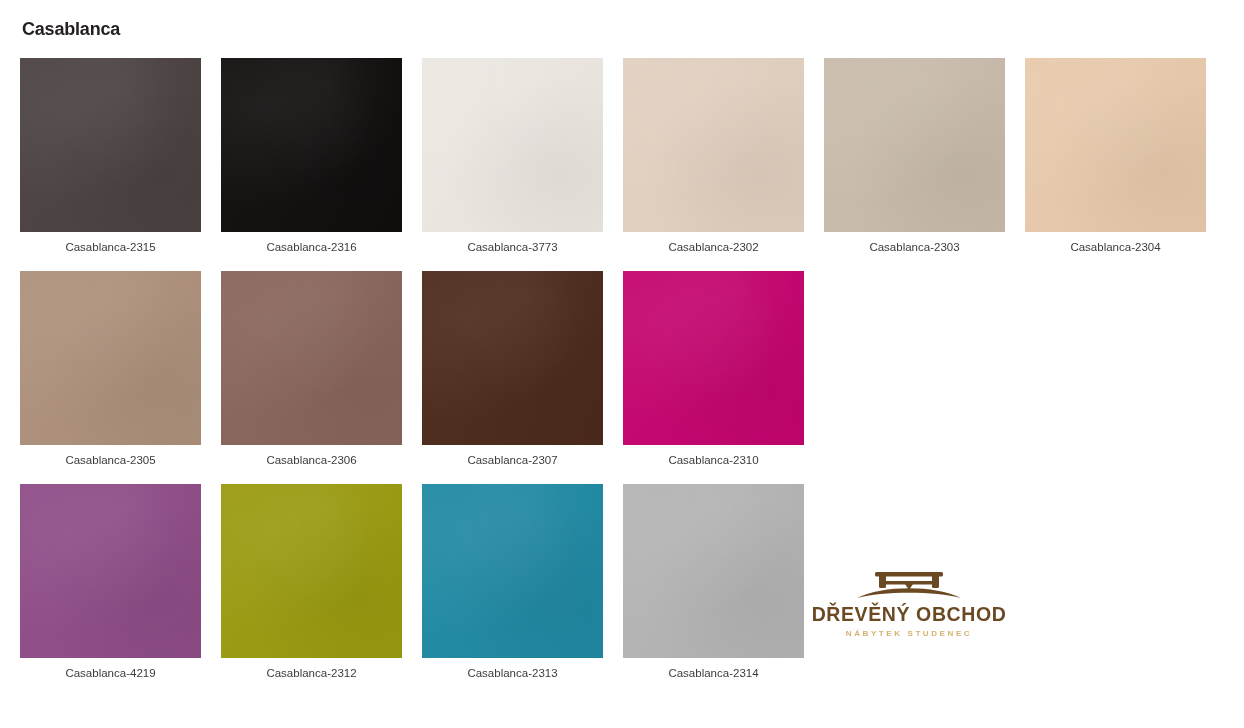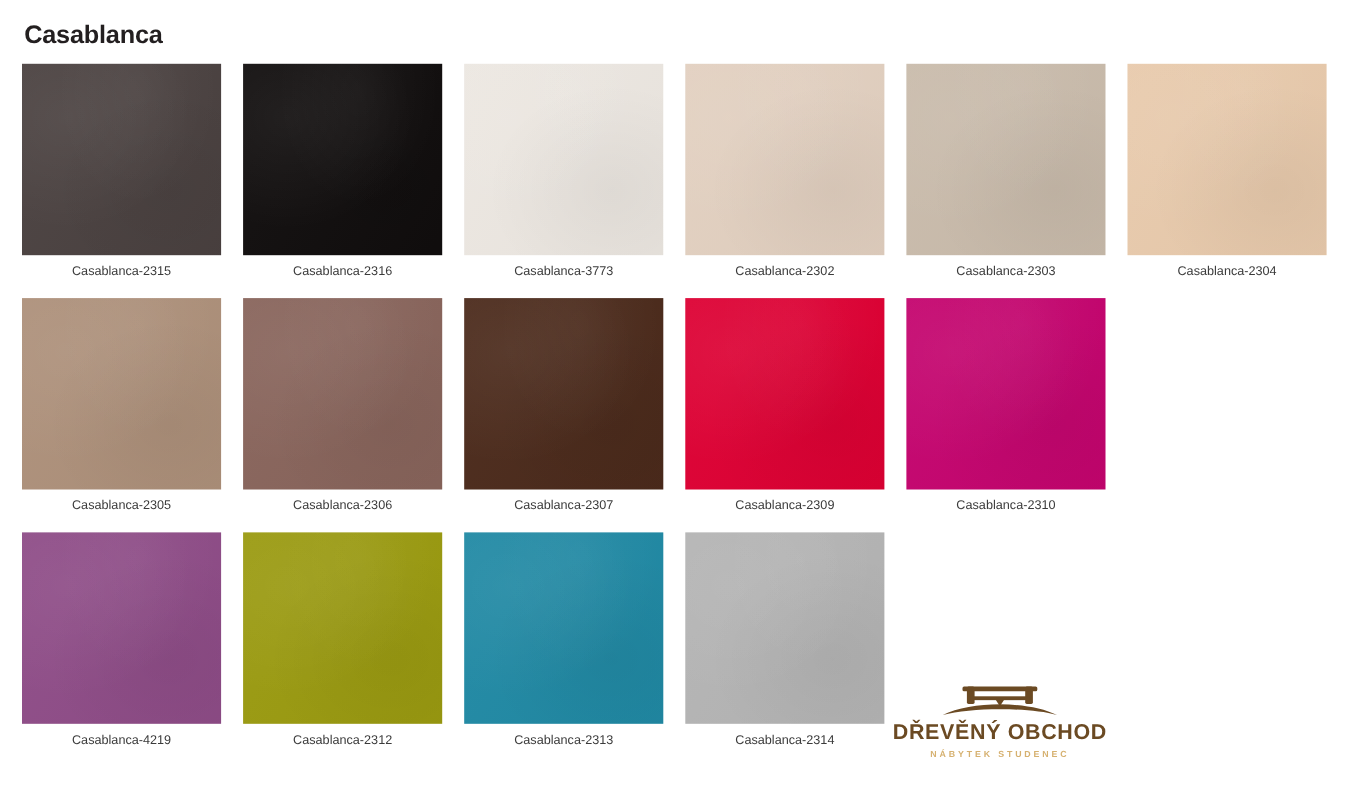--- a/index.html
+++ b/index.html
@@ -16,21 +16,21 @@
     position: relative;
     width: 1244px;
     height: 728px;
     background: #ffffff;
   }
 
   .page-title {
     position: absolute;
     left: 22px;
     top: 20px;
-    font-size: 23px;
+    font-size: 18px;
     font-weight: bold;
     color: #231f20;
     letter-spacing: -0.2px;
     line-height: 1;
   }
 
   .swatch-grid {
     position: absolute;
     left: 20px;
     top: 58px;
@@ -78,21 +78,21 @@
     font-size: 11.5px;
     color: #3b3b3b;
     text-align: center;
     line-height: 1.2;
     white-space: nowrap;
   }
 
   .brand-logo {
     position: absolute;
     left: 816px;
-    top: 620px;
+    top: 568px;
     width: 186px;
     display: flex;
     flex-direction: column;
     align-items: center;
   }
 
   .logo-mark {
     width: 120px;
     height: 36px;
     display: block;
@@ -161,24 +161,20 @@
       </div>
       <div class="swatch-cell">
         <div class="swatch-chip" style="background-color: rgb(136, 100, 91);"></div>
         <div class="swatch-label" style="color: rgb(59, 59, 59);">Casablanca-2306</div>
       </div>
       <div class="swatch-cell">
         <div class="swatch-chip" style="background-color: rgb(75, 42, 27);"></div>
         <div class="swatch-label" style="color: rgb(59, 59, 59);">Casablanca-2307</div>
       </div>
       <div class="swatch-cell">
-        <div class="swatch-chip" style="background-color: rgb(221, 0, 51);"></div>
-        <div class="swatch-label" style="color: rgb(59, 59, 59);">Casablanca-2309</div>
-      </div>
-      <div class="swatch-cell">
         <div class="swatch-chip" style="background-color: rgb(196, 4, 110);"></div>
         <div class="swatch-label" style="color: rgb(59, 59, 59);">Casablanca-2310</div>
       </div>
     </div>
 
     <div class="swatch-row">
       <div class="swatch-cell">
         <div class="swatch-chip" style="background-color: rgb(142, 76, 135);"></div>
         <div class="swatch-label" style="color: rgb(59, 59, 59);">Casablanca-4219</div>
       </div>

